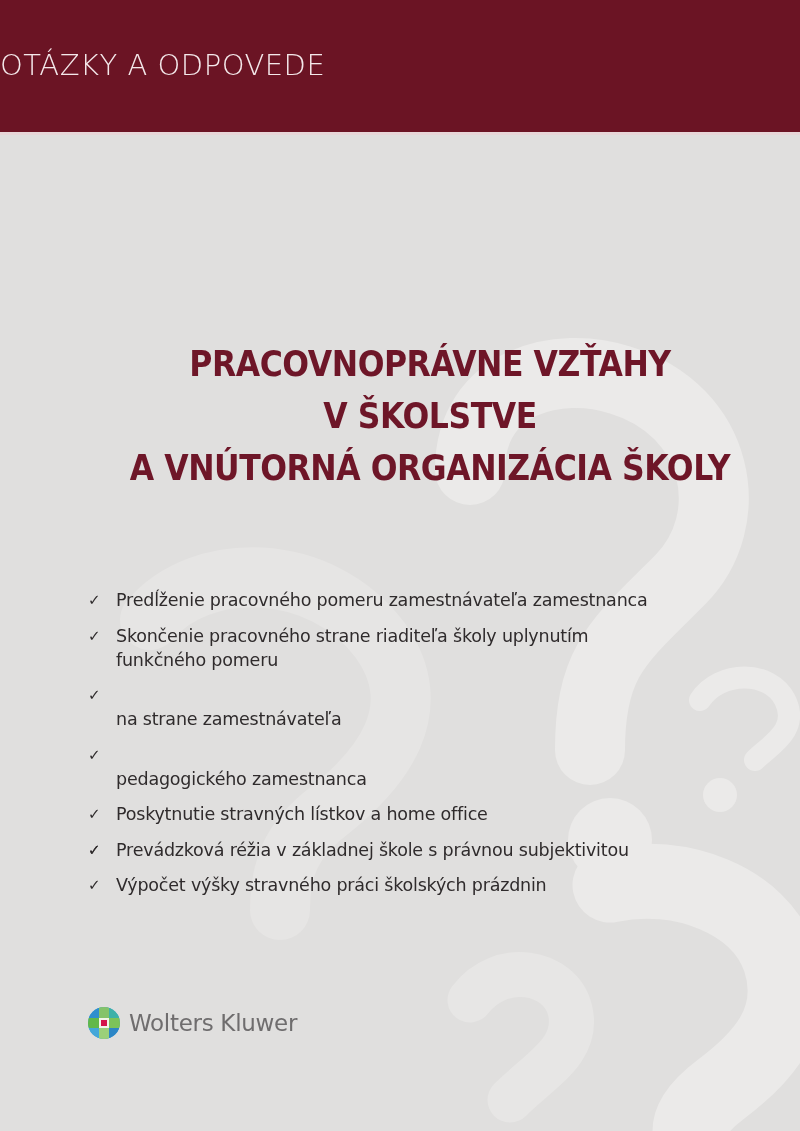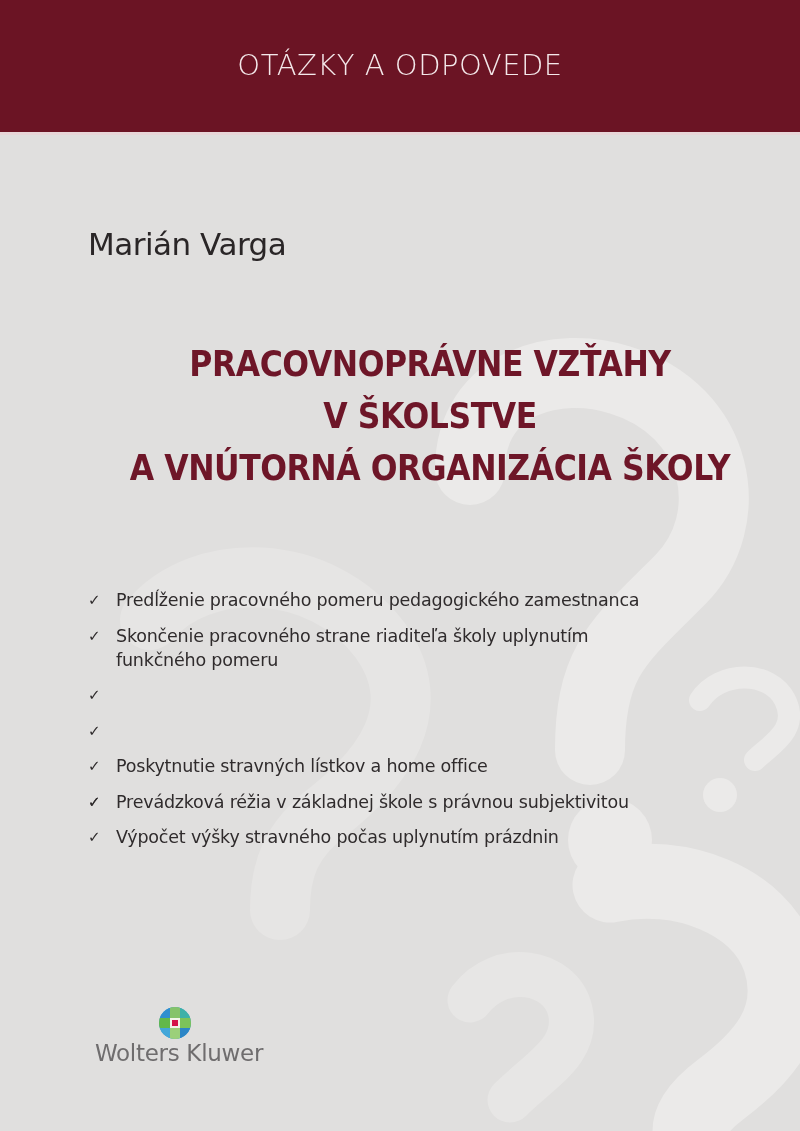--- a/index.html
+++ b/index.html
@@ -1,28 +1,28 @@
 <!DOCTYPE html>
 <html><head>
 <meta charset="utf-8">
 <style>
   html, body { margin: 0; padding: 0; }
   body { width: 800px; height: 1131px; overflow: hidden; background: #dfdedd; position: relative; font-family: "DejaVu Sans", sans-serif; }
   .cover { position: absolute; left: 0; top: 0; width: 800px; height: 1131px; background: #e0dfde; overflow: hidden; }
   .band { position: absolute; left: 0; top: 0; width: 800px; height: 132px; background: #6b1424; }
   .band-edge { position: absolute; left: 0; top: 132px; width: 800px; height: 3px; background: #e8d6d8; }
-  .series { position: absolute; left: 0; top: 48px; width: 800px; text-align: center; color: #f4e8ea; font-family: "DejaVu Sans", sans-serif; font-weight: 200; font-size: 29px; letter-spacing: 0.5px; }
+  .series { position: absolute; left: 0; top: 48px; width: 800px; color: #f4e8ea; font-family: "DejaVu Sans", sans-serif; font-weight: 200; font-size: 29px; letter-spacing: 0.5px; }
   .watermark { position: absolute; pointer-events: none; }
   .author { position: absolute; left: 88px; top: 226px; font-family: "DejaVu Sans", sans-serif; font-size: 31px; color: #2a2627; letter-spacing: -0.5px; }
   .title { position: absolute; left: 0; top: 338px; width: 860px; text-align: center; color: #6e1628; font-family: "DejaVu Sans", sans-serif; font-weight: bold; font-size: 35px; line-height: 52px; letter-spacing: -0.5px; transform: scaleX(0.9); transform-origin: 430px 0; }
   .title span { display: block; }
   .list { position: absolute; left: 88px; top: 588px; width: 640px; margin: 0; padding: 0; list-style: none; }
   .list li { position: relative; padding-left: 28px; font-family: "DejaVu Sans", sans-serif; font-size: 17.5px; line-height: 24px; color: #2f2b2c; margin-bottom: 11.5px; letter-spacing: -0.2px; }
   .list li .check { position: absolute; left: 0; top: 0; font-size: 15px; color: #2f2b2c; }
-  .logo { position: absolute; left: 87px; top: 1006px; display: flex; align-items: center; flex-direction: column; }
+  .logo { position: absolute; left: 87px; top: 1006px; display: flex; align-items: center; }
   .logo-mark { width: 34px; height: 34px; }
   .logo-text { margin-left: 8px; font-family: "DejaVu Sans", sans-serif; font-size: 23px; color: #6f6d6e; letter-spacing: -0.3px; }
 </style>
 </head>
 <body>
 
 <div class="cover">
 
   <svg class="watermark" style="left:0;top:0" width="800" height="1131" viewBox="0 0 800 1131">
     <g fill="none" stroke="#ebeae9" stroke-linecap="round">
@@ -46,60 +46,61 @@
     <g fill="none" stroke="#e7e6e5" stroke-linecap="round">
       <path d="M470 1000 C500 960 560 970 570 1010 C580 1050 540 1070 510 1100" stroke-width="45"></path>
     </g>
   </svg>
 
   <div class="band">
     <div class="series">OTÁZKY A ODPOVEDE</div>
   </div>
   <div class="band-edge"></div>
 
-  <div class="author">Marián Varga</div>
 
   <h1 class="title" style="margin:0;">
     <span>PRACOVNOPRÁVNE VZŤAHY</span>
     <span>V ŠKOLSTVE</span>
     <span>A VNÚTORNÁ ORGANIZÁCIA ŠKOLY</span>
   </h1>
 
   <ul class="list">
     <li>
       <span class="check">✓</span>
-      <span>Predĺženie pracovného pomeru pedagogického zamestnanca</span>
+      <span>Predĺženie pracovného pomeru zamestnávateľa zamestnanca</span>
     </li>
     <li>
       <span class="check">✓</span>
       <span>Skončenie pracovného strane riaditeľa školy uplynutím</span><br>
       <span>funkčného pomeru</span>
     </li>
     <li>
       <span class="check">✓</span>
       <br>
+      <span>na strane zamestnávateľa</span>
     </li>
     <li>
       <span class="check">✓</span>
       <br>
+      <span>pedagogického zamestnanca</span>
     </li>
     <li>
       <span class="check">✓</span>
       <span>Poskytnutie stravných lístkov a home office</span>
     </li>
     <li>
       <span class="check">✓</span>
     </li>
     <li>
       <span class="check">✓</span>
       <span>Prevádzková réžia v základnej škole s právnou subjektivitou</span>
     </li>
     <li>
       <span class="check">✓</span>
-      <span>Výpočet výšky stravného počas uplynutím prázdnin</span>
+      <span>Výpočet výšky stravného práci školských prázdnin</span>
     </li>
   </ul>
 
   <div class="logo">
     <svg class="logo-mark" viewBox="0 0 34 34">
       <defs>
         <clipPath id="wkc">
             <circle cx="17" cy="17" r="16"></circle>
           </clipPath>
       </defs>

